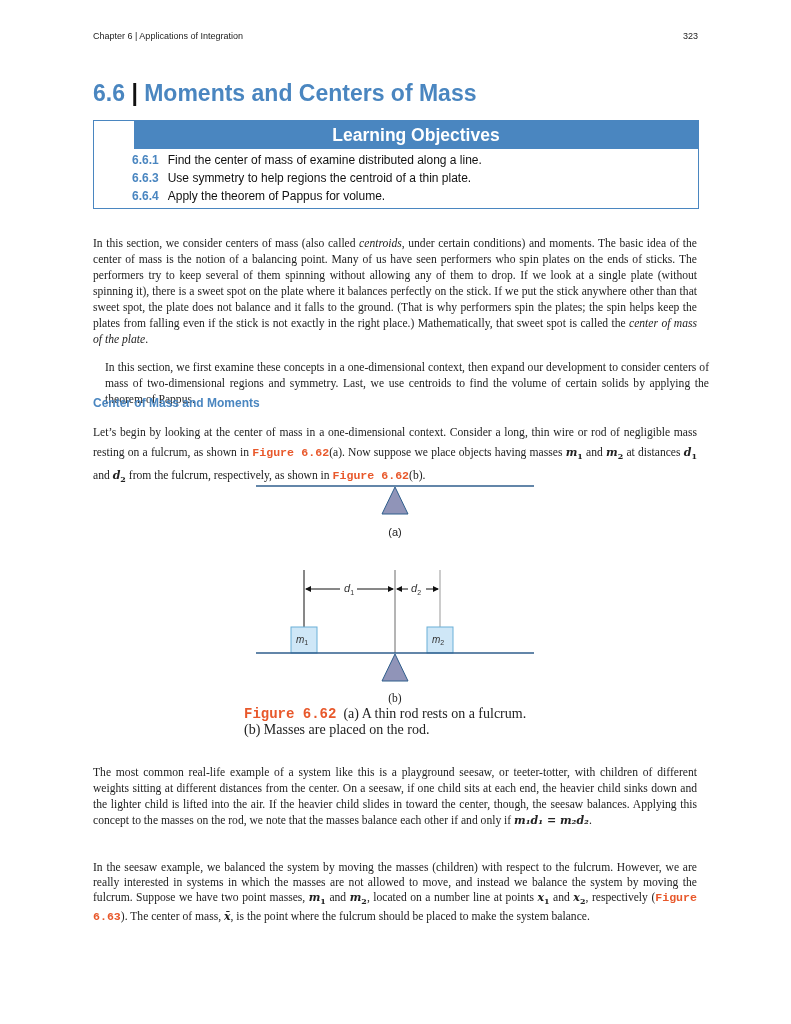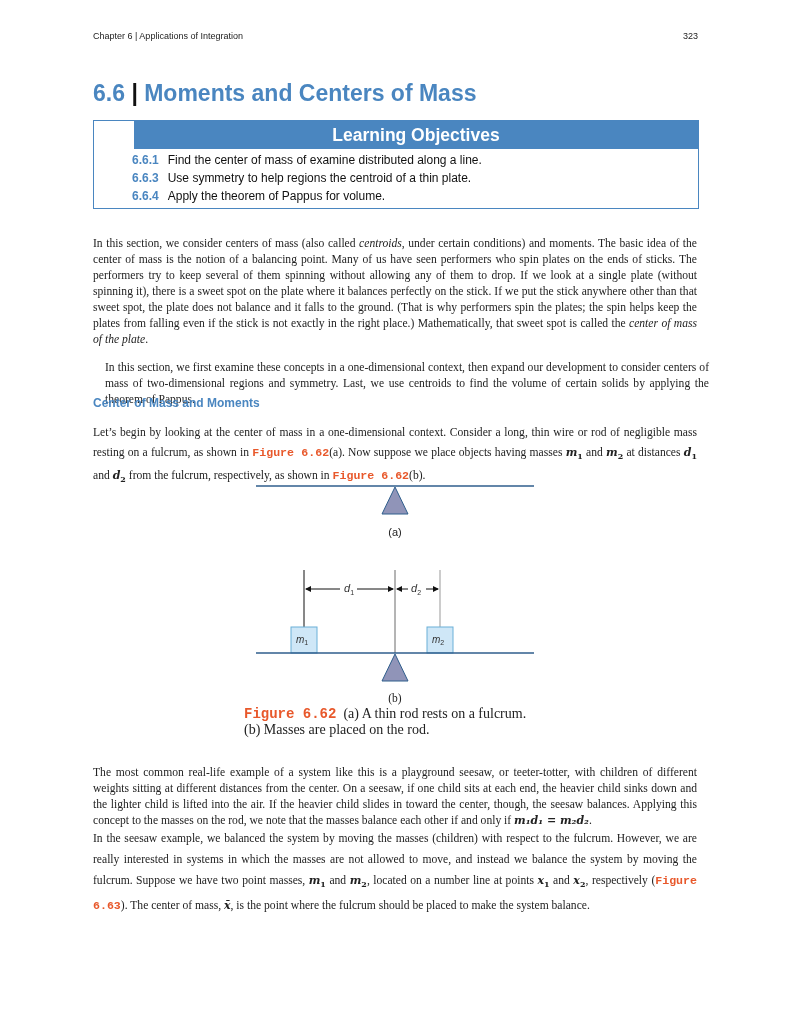--- a/index.html
+++ b/index.html
@@ -93,15 +93,15 @@
 </svg>
 
 <div class="caption serif">
   <span class="figref">Figure 6.62</span>&nbsp;&nbsp;<span>(a) A thin rod rests on a fulcrum. (b) Masses are placed on the rod.</span>
 </div>
 
 <div class="para serif" style="top:765px;">
   <span>The most common real-life example of a system like this is a playground seesaw, or teeter-totter, with children of different weights sitting at different distances from the center. On a seesaw, if one child sits at each end, the heavier child sinks down and the lighter child is lifted into the air. If the heavier child slides in toward the center, though, the seesaw balances. Applying this concept to the masses on the rod, we note that the masses balance each other if and only if </span><span class="m">m₁d₁ = m₂d₂</span><span>.</span>
 </div>
 
-<div class="para serif" style="top:828px; line-height:21px;">
+<div class="para serif" style="top:860px; line-height:15px;">
   <span>In the seesaw example, we balanced the system by moving the masses (children) with respect to the fulcrum. However, we are really interested in systems in which the masses are not allowed to move, and instead we balance the system by moving the fulcrum. Suppose we have two point masses, </span><span class="m"><span>m</span><sub>1</sub></span><span> and </span><span class="m"><span>m</span><sub>2</sub></span><span>, located on a number line at points </span><span class="m"><span>x</span><sub>1</sub></span><span> and </span><span class="m"><span>x</span><sub>2</sub></span><span>, respectively (</span><span class="figref">Figure 6.63</span><span>). The center of mass, </span><span class="m">x̄</span><span>, is the point where the fulcrum should be placed to make the system balance.</span>
 </div>
 
 </body></html>

